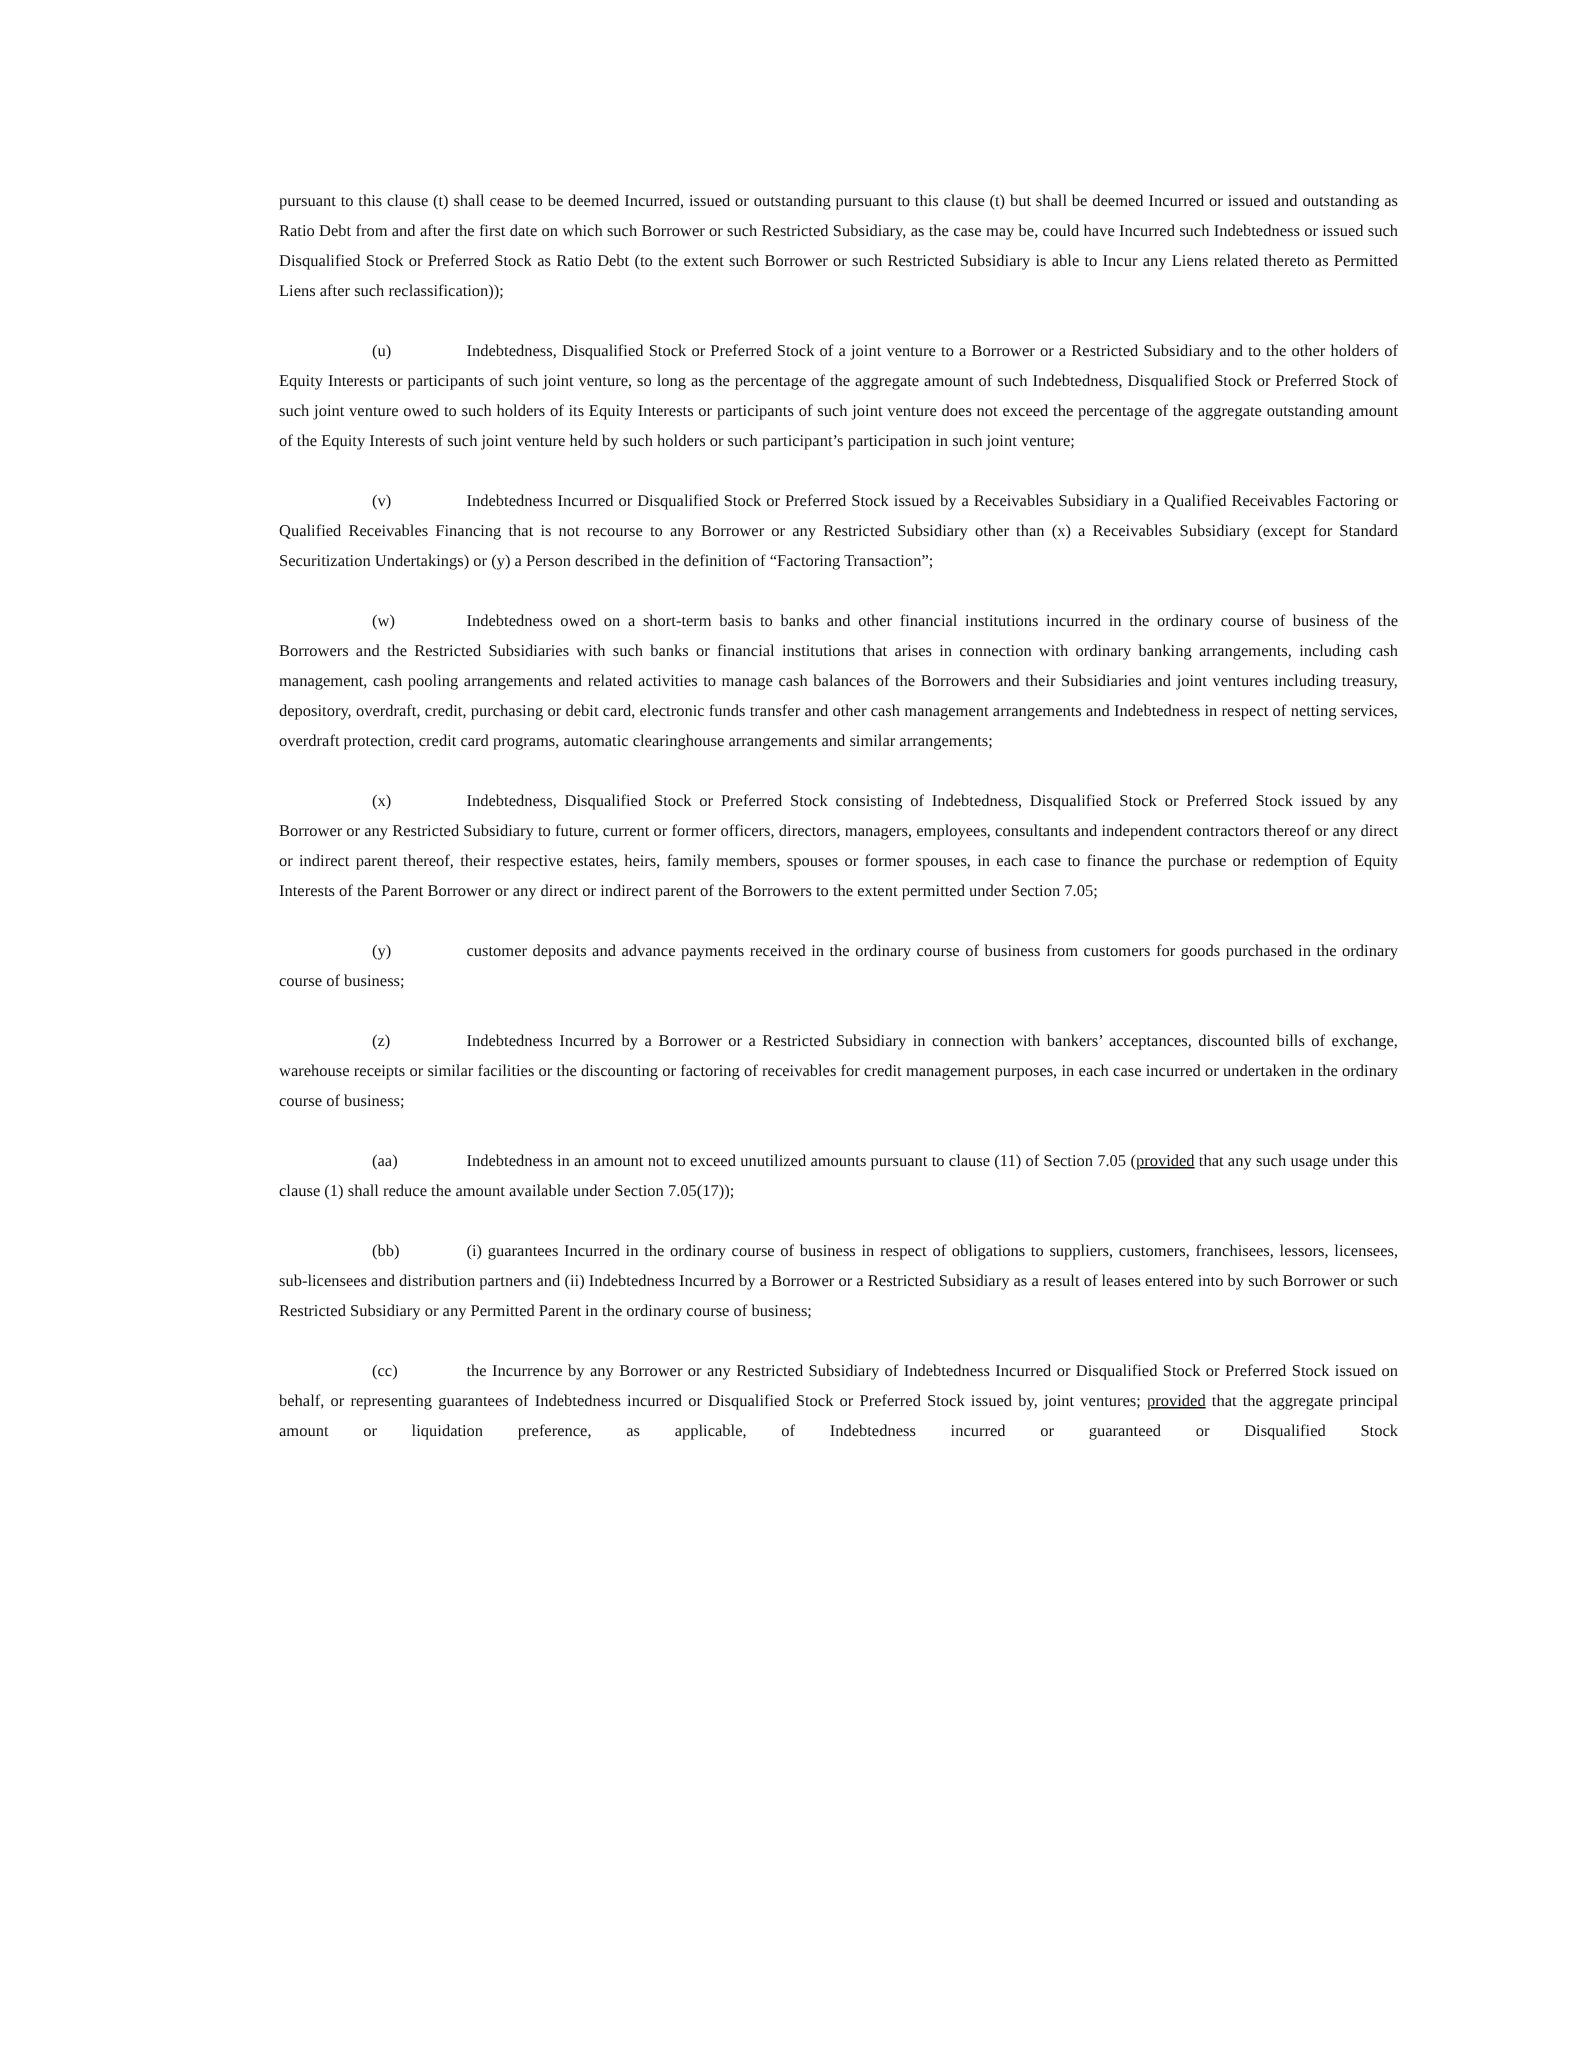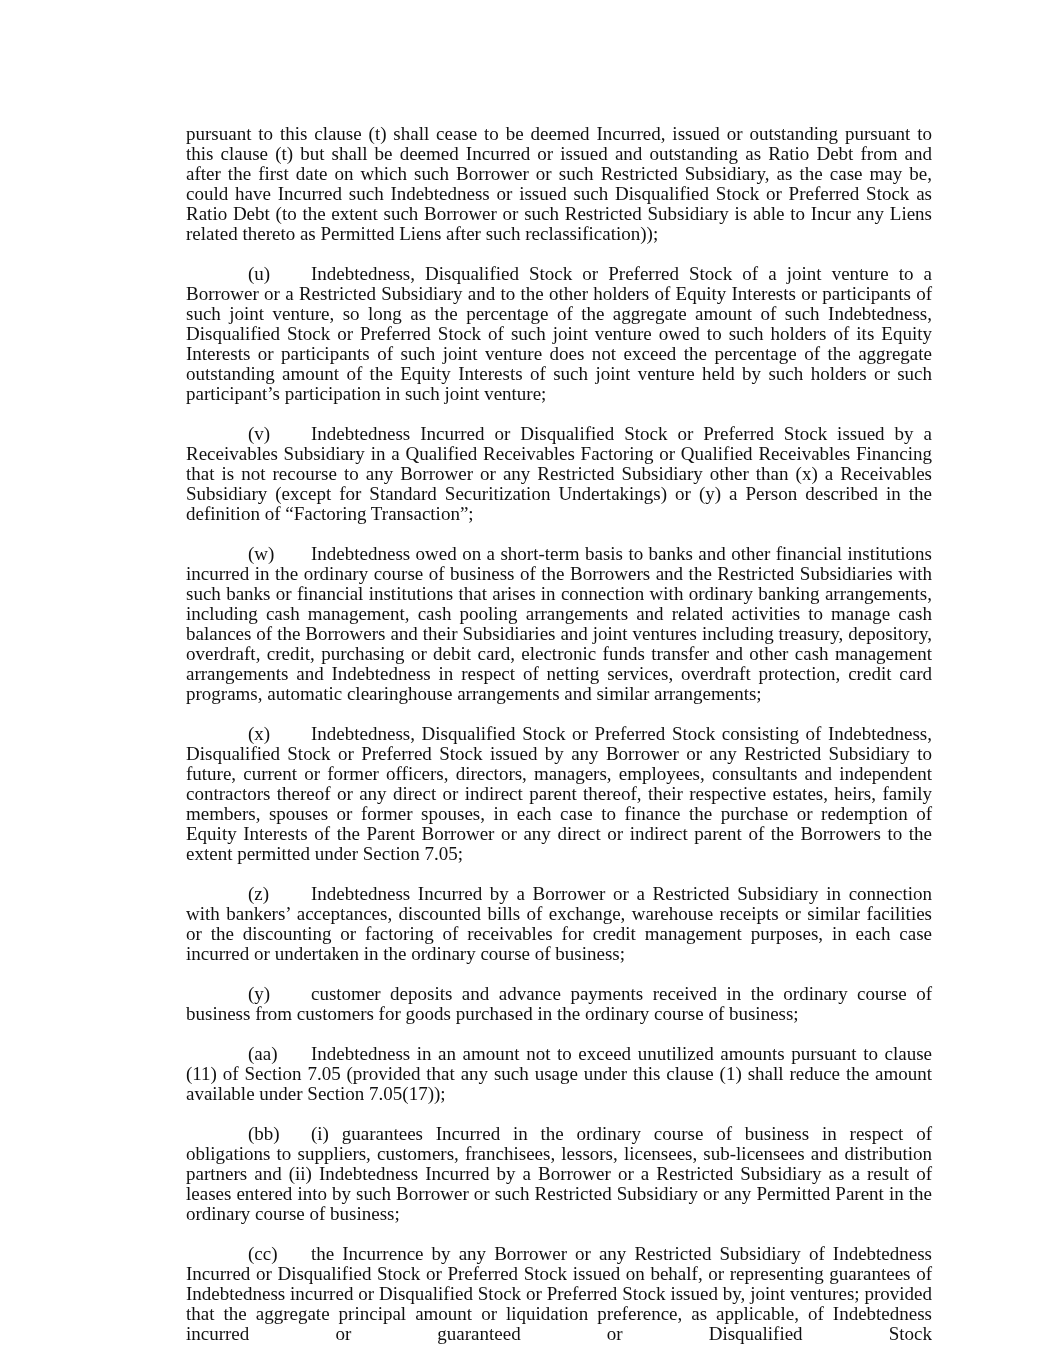--- a/index.html
+++ b/index.html
@@ -13,34 +13,35 @@
       position: relative;
       overflow: hidden;
       font-family: "Liberation Serif", "DejaVu Serif", serif;
       color: #111111;
     }
     .page {
       position: absolute;
       left: 186px;
       top: 124px;
       width: 746px;
-      font-size: 19px;
+      font-size: 11px;
       line-height: 20px;
     }
     .para {
       margin: 0 0 20px 0;
       text-align: justify;
       text-align-last: left;
     }
     .para .label {
       display: inline-block;
       width: 63px;
       margin-left: 62px;
     }
     .u {
+      text-decoration: underline;
     }
     .last-line-justify {
       text-align-last: justify;
     }
   </style>
 </head>
 <body>
 
 <div class="page">
 
@@ -56,25 +57,25 @@
 
   <p class="para">
     <span class="label">(w)</span><span>Indebtedness owed on a short-term basis to banks and other financial institutions incurred in the ordinary course of business of the Borrowers and the Restricted Subsidiaries with such banks or financial institutions that arises in connection with ordinary banking arrangements, including cash management, cash pooling arrangements and related activities to manage cash balances of the Borrowers and their Subsidiaries and joint ventures including treasury, depository, overdraft, credit, purchasing or debit card, electronic funds transfer and other cash management arrangements and Indebtedness in respect of netting services, overdraft protection, credit card programs, automatic clearinghouse arrangements and similar arrangements;</span>
   </p>
 
   <p class="para">
     <span class="label">(x)</span><span>Indebtedness, Disqualified Stock or Preferred Stock consisting of Indebtedness, Disqualified Stock or Preferred Stock issued by any Borrower or any Restricted Subsidiary to future, current or former officers, directors, managers, employees, consultants and independent contractors thereof or any direct or indirect parent thereof, their respective estates, heirs, family members, spouses or former spouses, in each case to finance the purchase or redemption of Equity Interests of the Parent Borrower or any direct or indirect parent of the Borrowers to the extent permitted under Section 7.05;</span>
   </p>
 
   <p class="para">
-    <span class="label">(z)</span><span>Indebtedness Incurred by a Borrower or a Restricted Subsidiary in connection with bankers’ acceptances, discounted bills of exchange, warehouse receipts or similar facilities or the discounting or factoring of receivables for credit management purposes, in each case incurred or undertaken in the ordinary course of business;</span>
+    <span class="label">(y)</span><span>customer deposits and advance payments received in the ordinary course of business from customers for goods purchased in the ordinary course of business;</span>
   </p>
 
   <p class="para">
-    <span class="label">(y)</span><span>customer deposits and advance payments received in the ordinary course of business from customers for goods purchased in the ordinary course of business;</span>
+    <span class="label">(z)</span><span>Indebtedness Incurred by a Borrower or a Restricted Subsidiary in connection with bankers’ acceptances, discounted bills of exchange, warehouse receipts or similar facilities or the discounting or factoring of receivables for credit management purposes, in each case incurred or undertaken in the ordinary course of business;</span>
   </p>
 
   <p class="para">
     <span class="label">(aa)</span><span>Indebtedness in an amount not to exceed unutilized amounts pursuant to clause (11) of Section 7.05 (</span><span class="u">provided</span><span> that any such usage under this clause (1) shall reduce the amount available under Section 7.05(17));</span>
   </p>
 
   <p class="para">
     <span class="label">(bb)</span><span>(i) guarantees Incurred in the ordinary course of business in respect of obligations to suppliers, customers, franchisees, lessors, licensees, sub-licensees and distribution partners and (ii) Indebtedness Incurred by a Borrower or a Restricted Subsidiary as a result of leases entered into by such Borrower or such Restricted Subsidiary or any Permitted Parent in the ordinary course of business;</span>
   </p>
 

